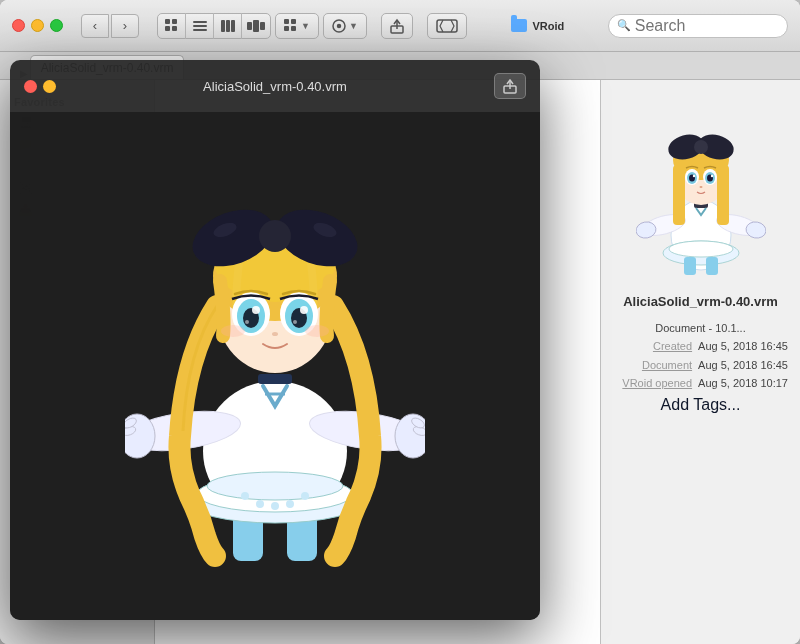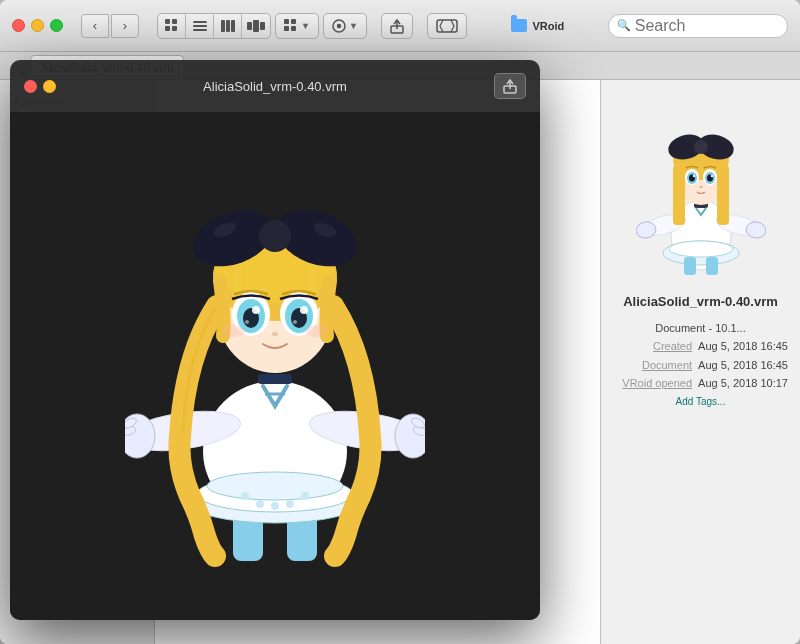--- a/index.html
+++ b/index.html
@@ -318,22 +318,22 @@
       flex-shrink: 0;
       text-decoration: underline;
     }
 
     .meta-value {
       color: #444;
       text-align: left;
     }
 
     .add-tags-link {
-      font-size: 10px;
-      color: #0f766e;
+      font-size: 16px;
+      color: #0f172a;
       cursor: pointer;
       text-align: center;
       margin-top: 4px;
       display: block;
     }
 
     
     .quicklook-overlay {
       position: absolute;
       left: 10px;

